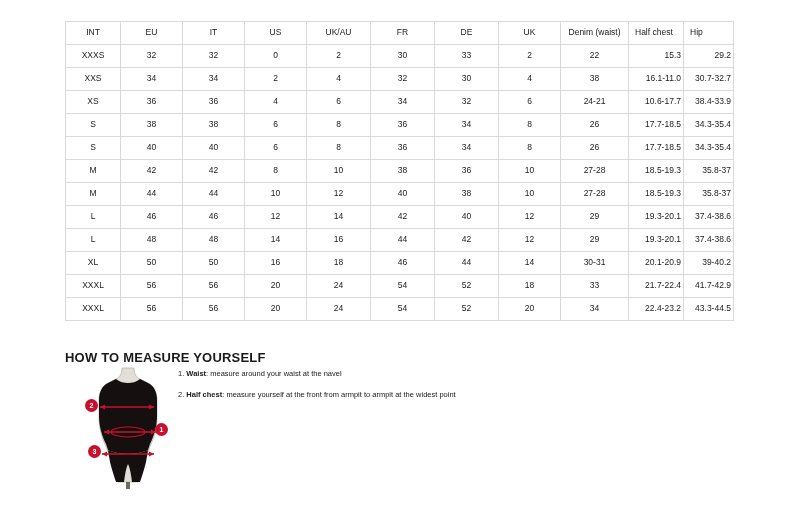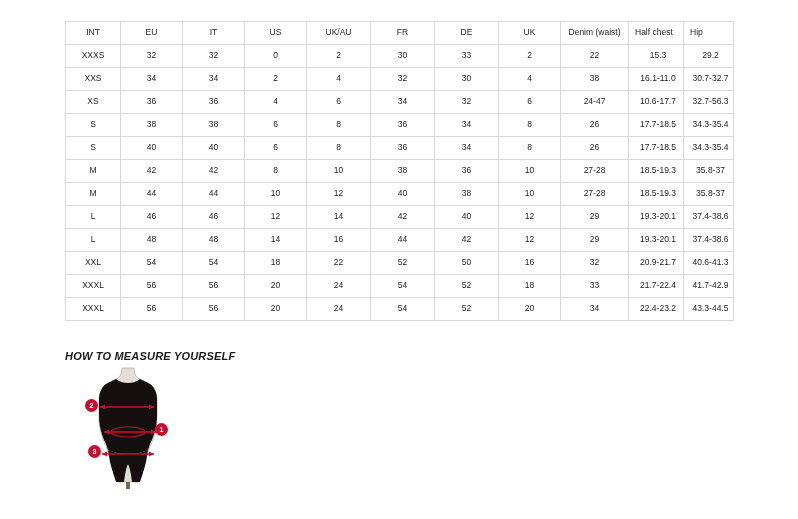--- a/index.html
+++ b/index.html
@@ -55,39 +55,38 @@
   col.c3 { width: 62px; }
   col.c4 { width: 64px; }
   col.c5 { width: 64px; }
   col.c6 { width: 64px; }
   col.c7 { width: 62px; }
   col.c8 { width: 68px; }
   col.c9 { width: 55px; }
   col.c10 { width: 50px; }
   
   table.size-table td.lft {
-    text-align: center;
+    text-align: right;
     padding-left: 6px;
     border-radius: 8px;
   }
   table.size-table th.lft {
     text-align: left;
     padding-left: 6px;
   }
 
   
   .measure-title {
     position: absolute;
     left: 65px;
     top: 350px;
-    font-size: 11px;
+    font-size: 13px;
     font-weight: bold;
     letter-spacing: 0.2px;
     color: #1a1a1a;
-    font-style: italic;
   }
   .instructions {
     position: absolute;
     left: 178px;
     top: 369px;
     width: 420px;
   }
   .instructions .line {
     font-size: 7.5px;
     line-height: 1.35;
@@ -188,23 +187,23 @@
         </tr>
         <tr>
           <td>XS</td>
           <td>36</td>
           <td>36</td>
           <td>4</td>
           <td>6</td>
           <td>34</td>
           <td>32</td>
           <td>6</td>
-          <td>24-47</td>
+          <td>24-21</td>
           <td class="lft">10.6-17.7</td>
-          <td class="lft">32.7-56.3</td>
+          <td class="lft">38.4-33.9</td>
         </tr>
         <tr>
           <td>S</td>
           <td>38</td>
           <td>38</td>
           <td>6</td>
           <td>8</td>
           <td>36</td>
           <td>34</td>
           <td>8</td>
@@ -271,31 +270,31 @@
           <td>14</td>
           <td>16</td>
           <td>44</td>
           <td>42</td>
           <td>12</td>
           <td>29</td>
           <td class="lft">19.3-20.1</td>
           <td class="lft">37.4-38.6</td>
         </tr>
         <tr>
-          <td>XXL</td>
-          <td>54</td>
-          <td>54</td>
-          <td>18</td>
-          <td>22</td>
-          <td>52</td>
+          <td>XL</td>
+          <td>50</td>
           <td>50</td>
           <td>16</td>
-          <td>32</td>
-          <td class="lft">20.9-21.7</td>
-          <td class="lft">40.6-41.3</td>
+          <td>18</td>
+          <td>46</td>
+          <td>44</td>
+          <td>14</td>
+          <td>30-31</td>
+          <td class="lft">20.1-20.9</td>
+          <td class="lft">39-40.2</td>
         </tr>
         <tr>
           <td>XXXL</td>
           <td>56</td>
           <td>56</td>
           <td>20</td>
           <td>24</td>
           <td>54</td>
           <td>52</td>
           <td>18</td>
@@ -345,15 +344,23 @@
       <line x1="16" y1="88" x2="68" y2="88" stroke="#c8102e" stroke-width="1.4"></line>
       <polygon points="16,88 21,85.5 21,90.5" fill="#c8102e"></polygon>
       <polygon points="68,88 63,85.5 63,90.5" fill="#c8102e"></polygon>
     </svg>
     <div class="marker m1">1</div>
     <div class="marker m2">2</div>
     <div class="marker m3">3</div>
   </div>
 
   <div class="instructions">
+    <div class="line">
+      <span>1.</span>
+      <b>Waist</b><span>: measure around your waist at the navel</span>
+    </div>
+    <div class="line">
+      <span>2.</span>
+      <b>Half chest</b><span>: measure yourself at the front from armpit to armpit at the widest point</span>
+    </div>
   </div>
 
 </div>
 
 </body></html>

